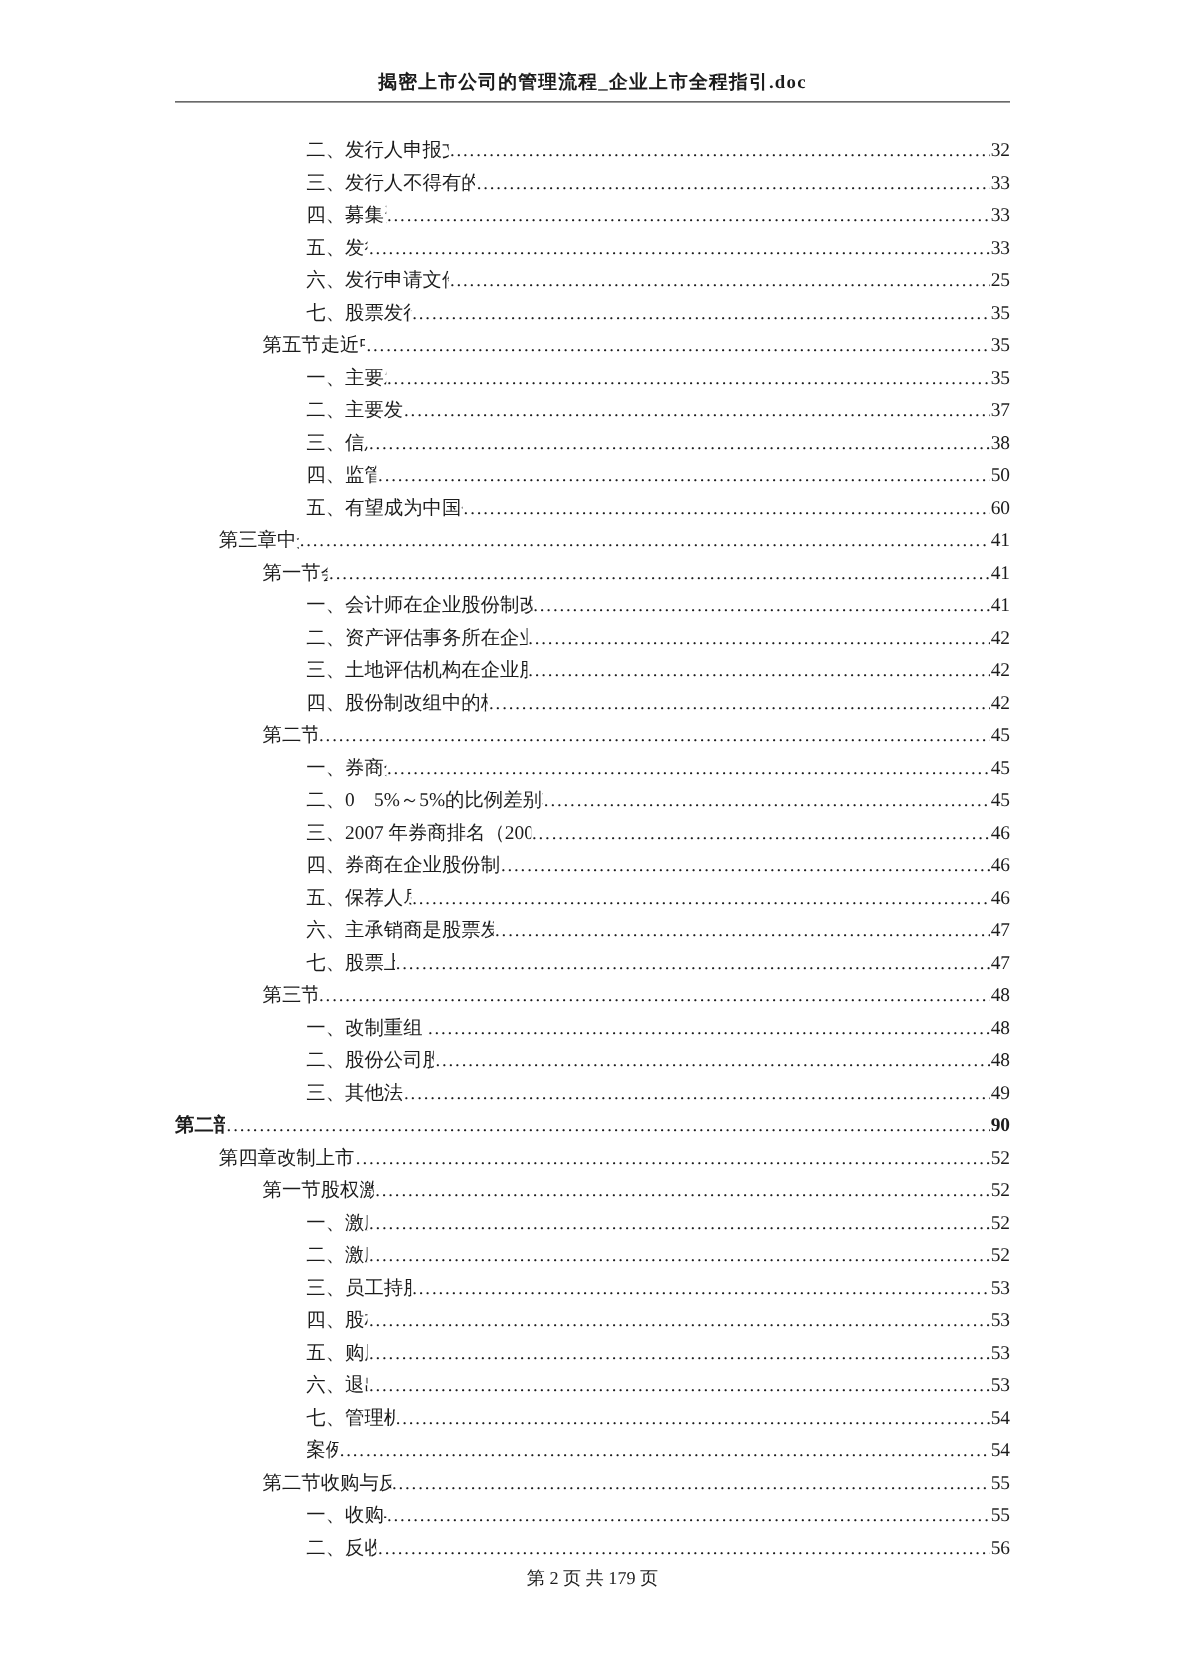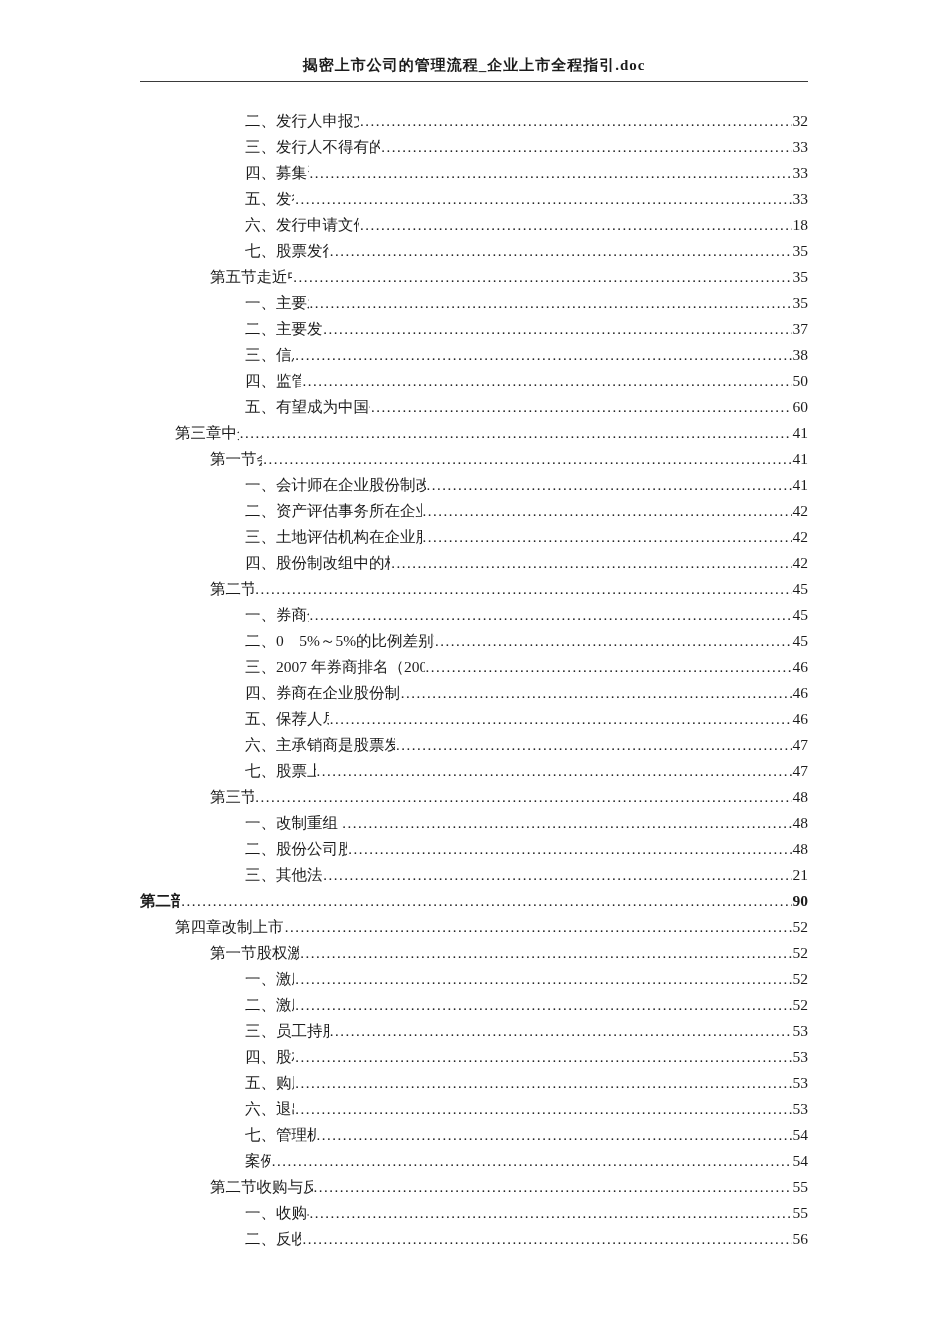--- a/index.html
+++ b/index.html
@@ -97,21 +97,21 @@
         <span class="toc-page">33</span>
       </div>
       <div class="toc-row level-3">
         <span class="toc-label">五、发行程序</span>
         <span class="toc-dots"></span>
         <span class="toc-page">33</span>
       </div>
       <div class="toc-row level-3">
         <span class="toc-label">六、发行申请文件报中国证监会审核</span>
         <span class="toc-dots"></span>
-        <span class="toc-page">18</span>
+        <span class="toc-page">25</span>
       </div>
       <div class="toc-row level-3">
         <span class="toc-label">七、股票发行及上市阶段</span>
         <span class="toc-dots"></span>
         <span class="toc-page">35</span>
       </div>
       <div class="toc-row level-2">
         <span class="toc-label">第五节走近中国创业板</span>
         <span class="toc-dots"></span>
         <span class="toc-page">35</span>
@@ -222,21 +222,21 @@
         <span class="toc-page">48</span>
       </div>
       <div class="toc-row level-3">
         <span class="toc-label">二、股份公司股票的发行与上市</span>
         <span class="toc-dots"></span>
         <span class="toc-page">48</span>
       </div>
       <div class="toc-row level-3">
         <span class="toc-label">三、其他法律顾问服务</span>
         <span class="toc-dots"></span>
-        <span class="toc-page">21</span>
+        <span class="toc-page">49</span>
       </div>
       <div class="toc-row level-0">
         <span class="toc-label">第二部分</span>
         <span class="toc-dots"></span>
         <span class="toc-page">90</span>
       </div>
       <div class="toc-row level-1">
         <span class="toc-label">第四章改制上市中的制度设计</span>
         <span class="toc-dots"></span>
         <span class="toc-page">52</span>
@@ -296,13 +296,16 @@
         <span class="toc-dots"></span>
         <span class="toc-page">55</span>
       </div>
       <div class="toc-row level-3">
         <span class="toc-label">二、反收购方式</span>
         <span class="toc-dots"></span>
         <span class="toc-page">56</span>
       </div>
     </div>
 
+  <div class="footer">
+    <span>第 2 页 共 179 页</span>
+  </div>
 </div>
 
 </body></html>

